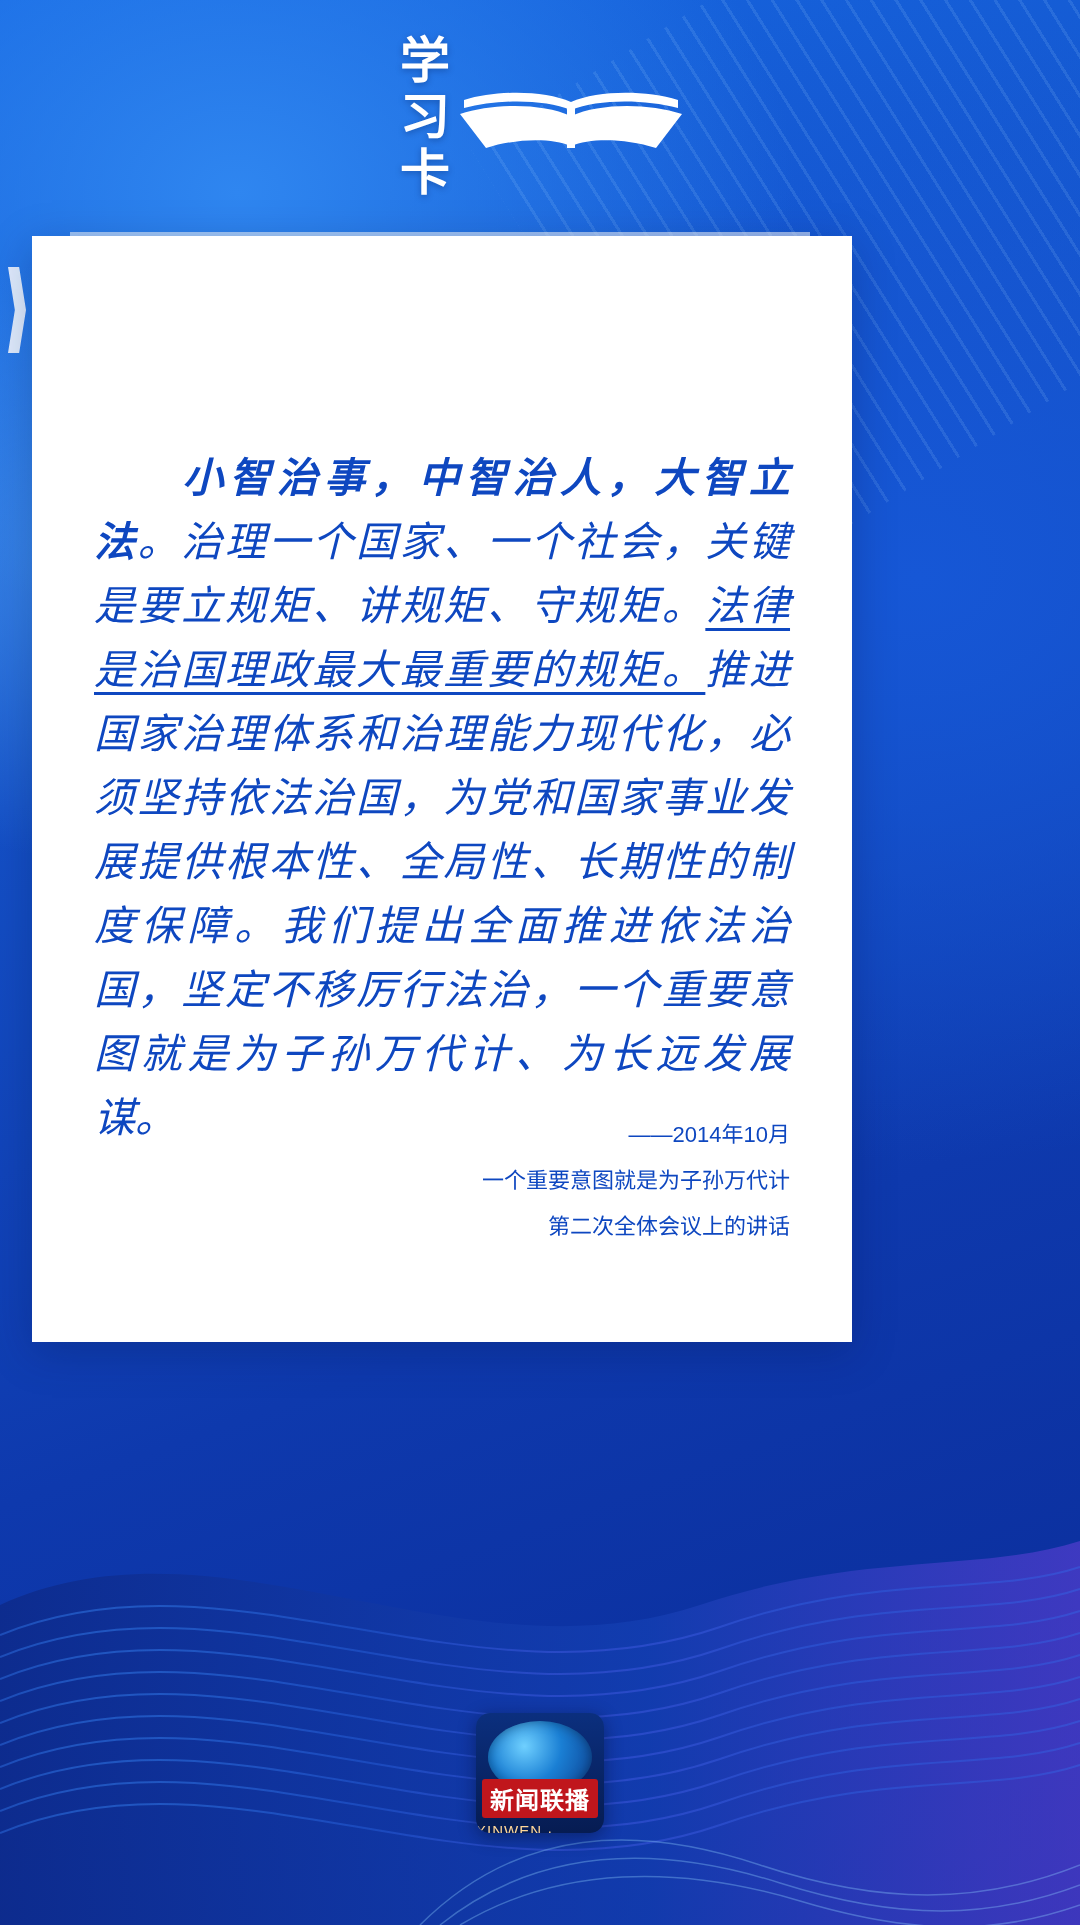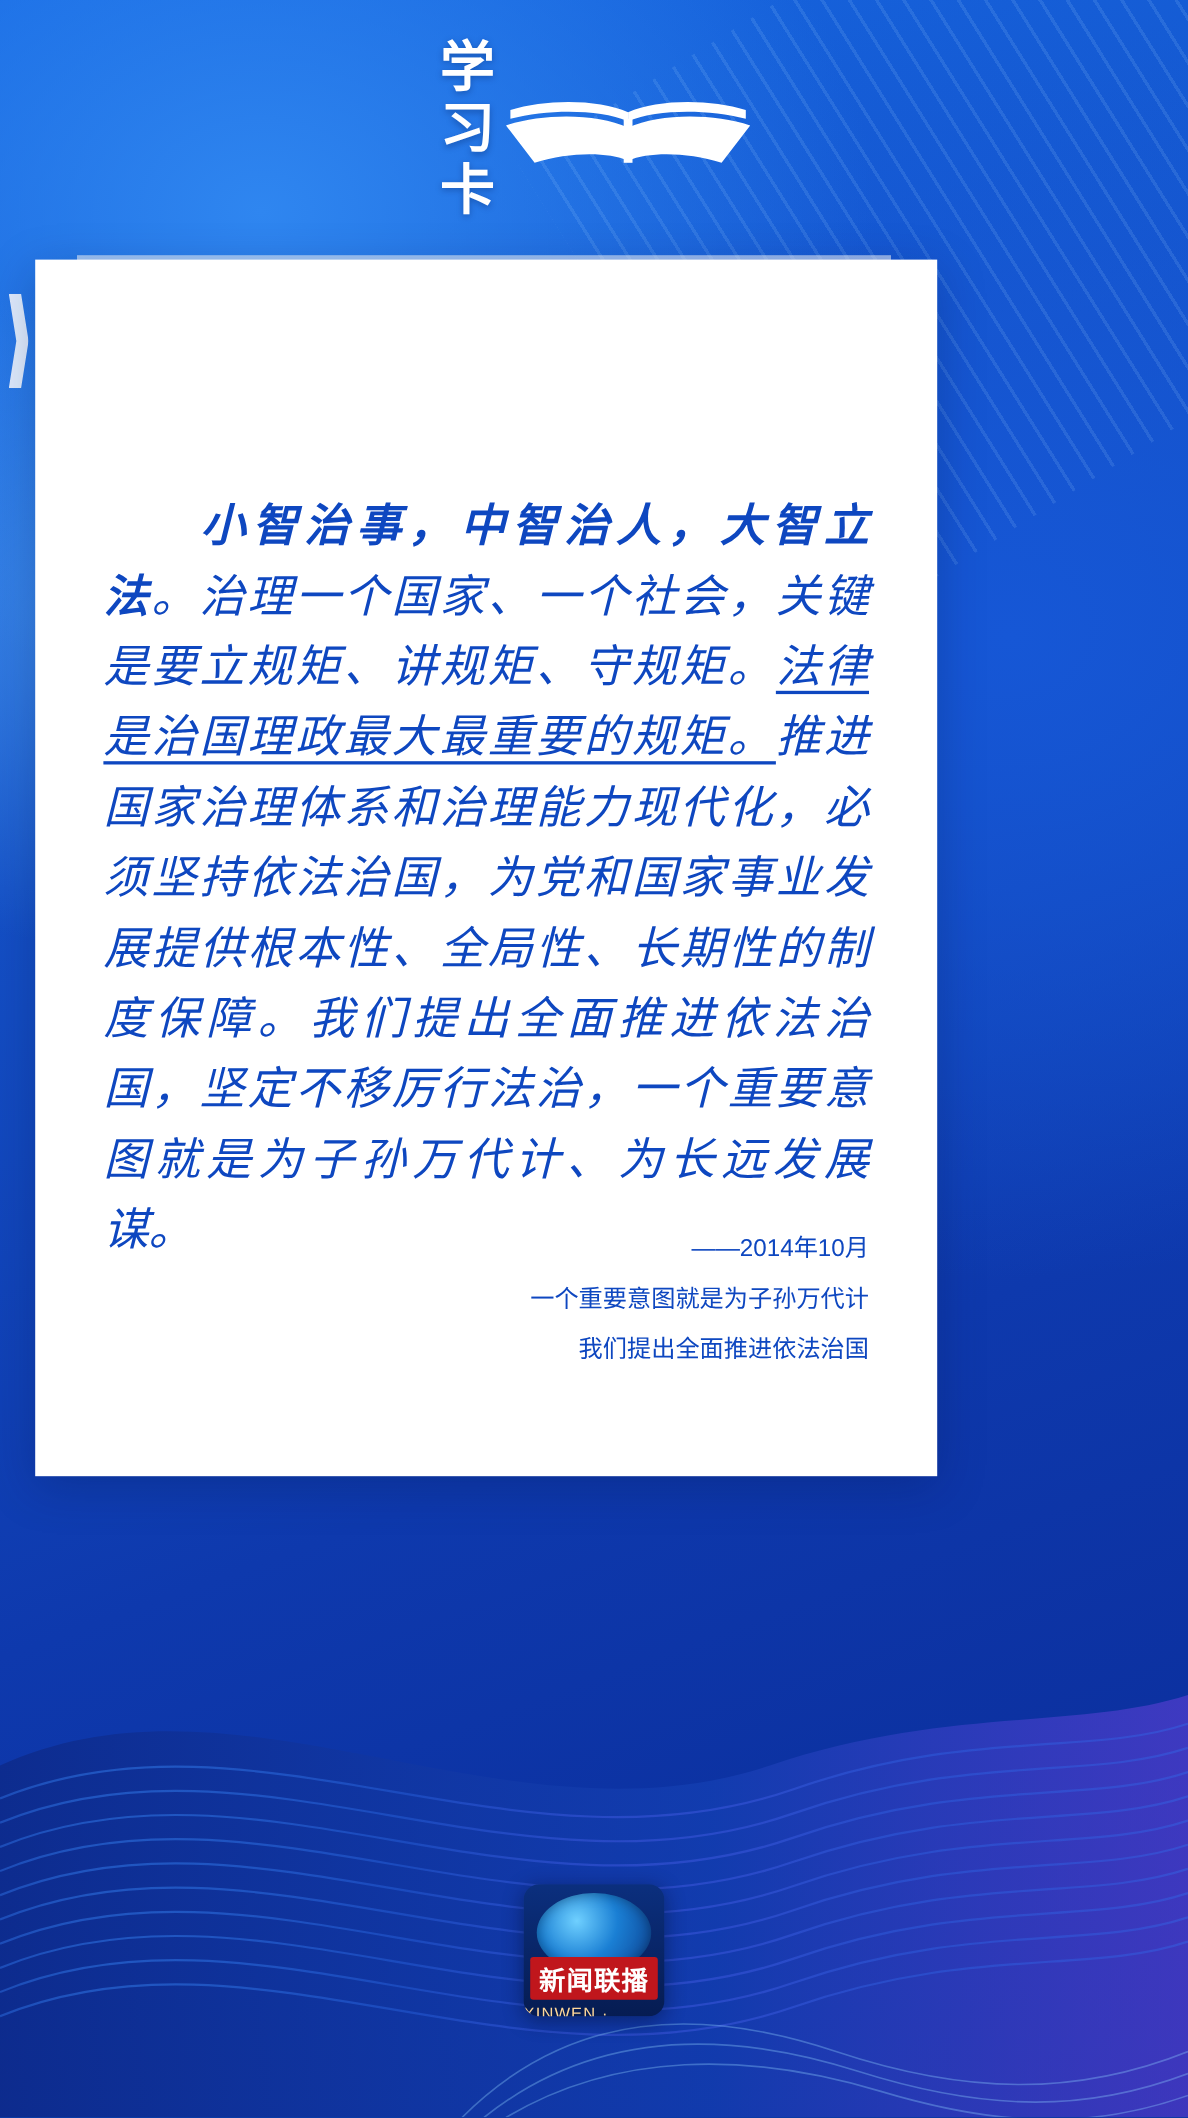--- a/index.html
+++ b/index.html
@@ -271,21 +271,21 @@
   <div class="card">
     <div class="card-inner">
       <div class="quote">
         <span class="indent"></span><b>小智治事，中智治人，大智立法</b><span>。治理一个国家、一个社会，关键是要立规矩、讲规矩、守规矩。</span><u>法律是治国理政最大最重要的规矩。</u><span>推进国家治理体系和治理能力现代化，必须坚持依法治国，为党和国家事业发展提供根本性、全局性、长期性的制度保障。我们提出全面推进依法治国，坚定不移厉行法治，一个重要意图就是为子孙万代计、为长远发展谋。</span>
       </div>
     </div>
 
     <div class="attribution">
       <div>——2014年10月</div>
       <div>一个重要意图就是为子孙万代计</div>
-      <div>我们提出全面推进依法治国</div>
+      <div>第二次全体会议上的讲话</div>
     </div>
   </div>
 
   <div class="title-frame"></div>
   <div class="title-bar">
     <div class="title-text">小智治事，中智治人，大智立法</div>
   </div>
   <div class="chevrons">
     <div class="chev c1"></div>
     <div class="chev c2"></div>

